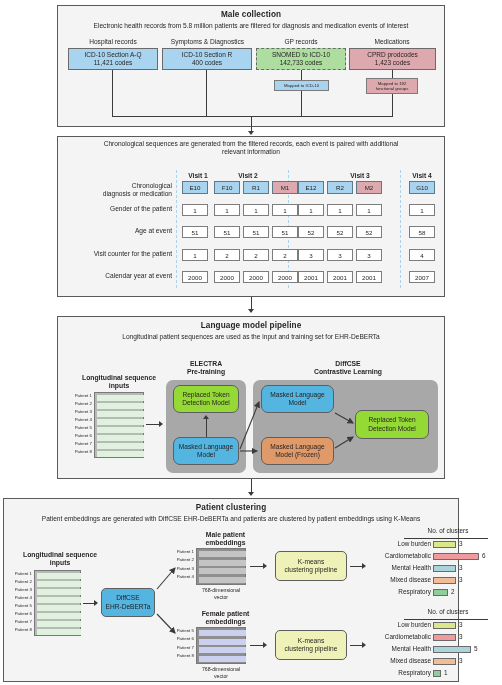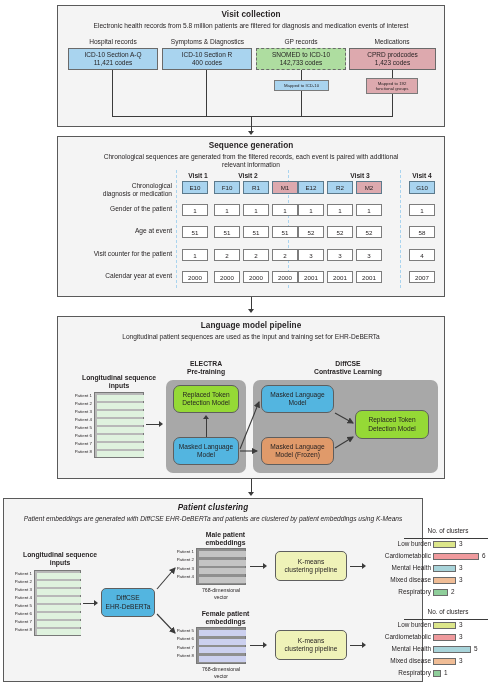--- a/index.html
+++ b/index.html
@@ -188,21 +188,21 @@
     line-height: 8px;
   }
   .diag-arrow { position: absolute; }
 </style>
 </head>
 <body>
 
 <div id="page">
 
   <div class="panel" style="left:57px; top:5px; width:388px; height:122px;">
-    <div class="panel-title">Visit collection</div>
+    <div class="panel-title">Male collection</div>
     <div class="panel-sub">Electronic health records from 5.8 million patients are filtered for diagnosis and medication events of interest</div>
   </div>
 
   <div class="cat-label" style="left:67px; top:38px; width:92px;">Hospital records</div>
   <div class="cat-label" style="left:160px; top:38px; width:95px;">Symptoms &amp; Diagnostics</div>
   <div class="cat-label" style="left:256px; top:38px; width:90px;">GP records</div>
   <div class="cat-label" style="left:347px; top:38px; width:90px;">Medications</div>
 
   <div class="codebox blue" style="left:68px; top:48px; width:90px; height:22px;">
     <span>ICD-10 Section A-Q</span>
@@ -234,21 +234,20 @@
   <div class="vline" style="left:301px; top:70px; height:10px;"></div>
   <div class="vline" style="left:301px; top:91px; height:25px;"></div>
   <div class="vline" style="left:392px; top:70px; height:8px;"></div>
   <div class="vline" style="left:392px; top:94px; height:22px;"></div>
 
   <div class="hline" style="left:112px; top:116px; width:281px;"></div>
   <div class="vline" style="left:251px; top:116px; height:16px;"></div>
   <div class="arrow-down" style="left:248.4px; top:131px;"></div>
 
   <div class="panel" style="left:57px; top:136px; width:388px; height:161px;">
-    <div class="panel-title">Sequence generation</div>
     <div class="panel-sub" style="max-width:330px;">Chronological sequences are generated from the filtered records, each event is paired with additional relevant information</div>
   </div>
 
   <div class="dashcol" style="left:176px; top:170px; height:118px;"></div>
   <div class="dashcol" style="left:288px; top:170px; height:118px;"></div>
   <div class="dashcol" style="left:400px; top:170px; height:118px;"></div>
 
   <div class="visitlabel" style="left:182px; top:172px; width:32px;">Visit 1</div>
   <div class="visitlabel" style="left:214px; top:172px; width:68px;">Visit 2</div>
   <div class="visitlabel" style="left:326px; top:172px; width:68px;">Visit 3</div>
@@ -370,21 +369,21 @@
     <line x1="183" y1="135" x2="200" y2="135" stroke="#3b3b3b" stroke-width="1.1" marker-end="url(#ah)"></line>
 
     <line x1="278" y1="97" x2="296" y2="107" stroke="#3b3b3b" stroke-width="1.1" marker-end="url(#ah)"></line>
 
     <line x1="278" y1="132" x2="296" y2="121" stroke="#3b3b3b" stroke-width="1.1" marker-end="url(#ah)"></line>
   </svg>
 
   <div class="vline" style="left:251px; top:479px; height:14px;"></div>
   <div class="arrow-down" style="left:248.4px; top:492px;"></div>
 
-  <div class="panel" style="left:3px; top:498px; width:420px; height:184px;font-style:italic;">
+  <div class="panel" style="left:3px; top:498px; width:456px; height:184px;">
     <div class="panel-title">Patient clustering</div>
     <div class="panel-sub">Patient embeddings are generated with DiffCSE EHR-DeBERTa and patients are clustered by patient embeddings using K-Means</div>
   </div>
 
   <div class="stacktitle" style="left:8px; top:551px; width:104px;">Longitudinal sequence
 inputs</div>
   <div class="stackbox" style="left:34px; top:570px; width:47px; height:66px;">
     <div class="bar" style="top:2px;  width:44px; height:5.5px; background:#dff2de;"></div>
     <div class="bar" style="top:10px; width:44px; height:5.5px; background:#dff2de;"></div>
     <div class="bar" style="top:18px; width:44px; height:5.5px; background:#dff2de;"></div>

